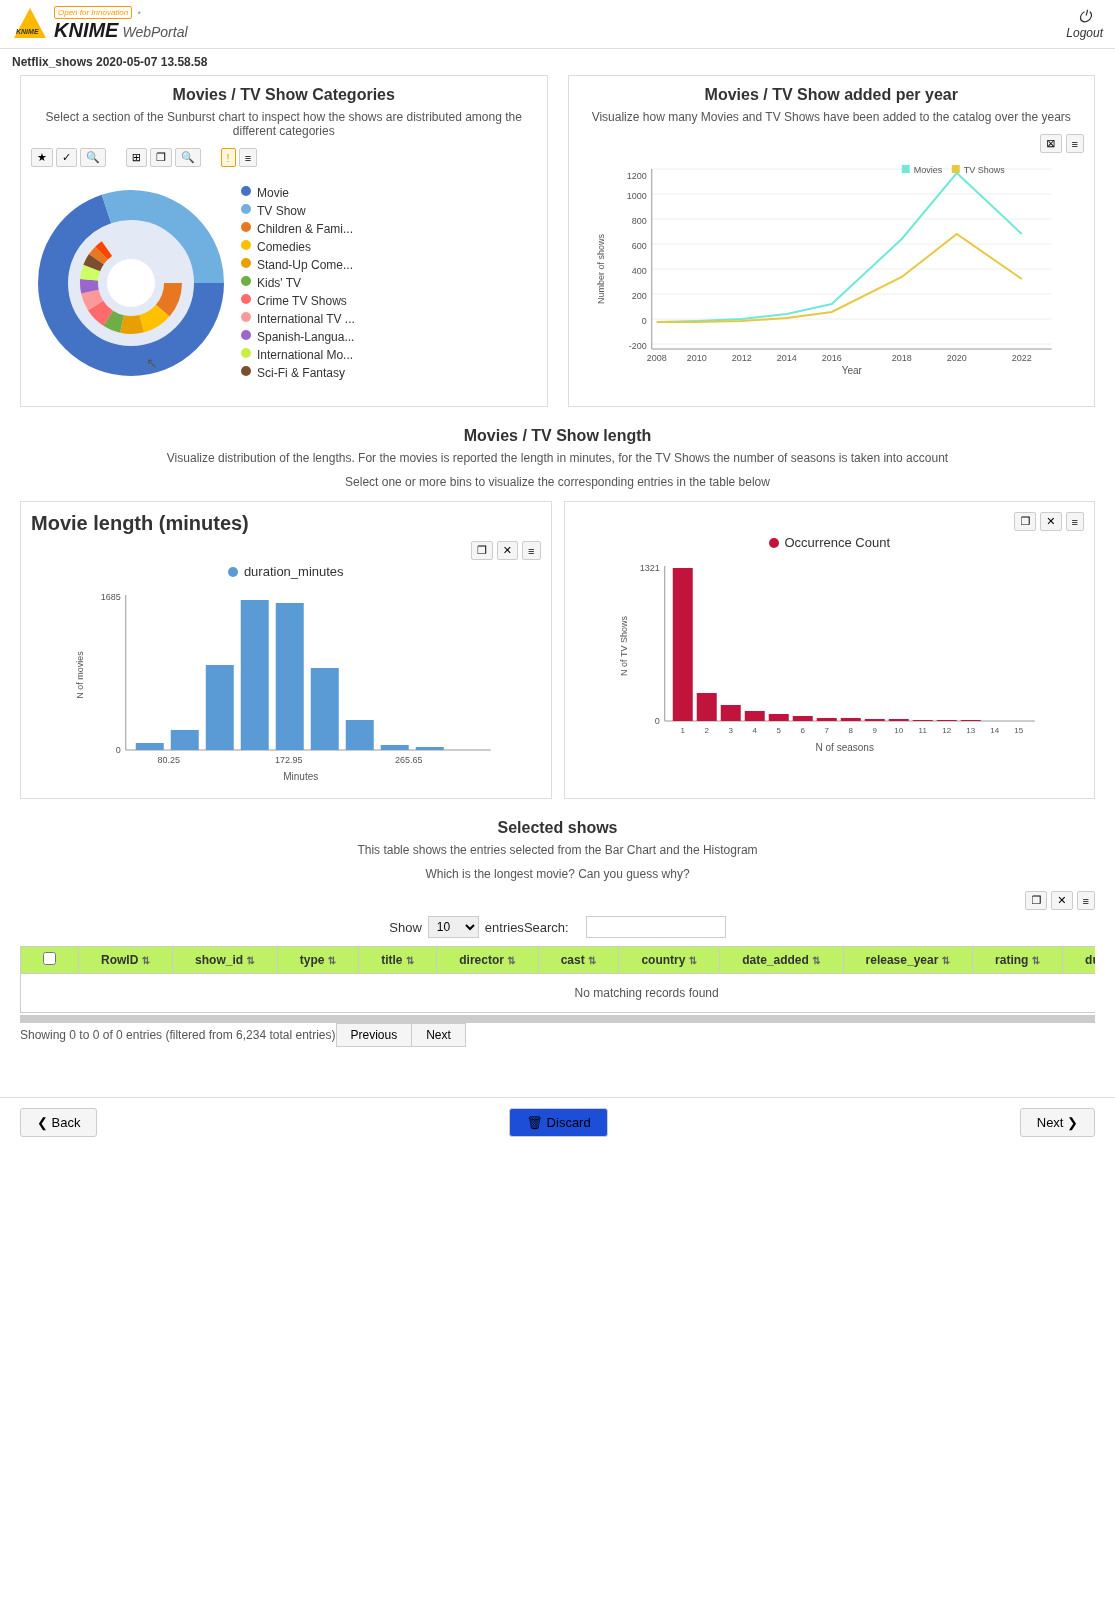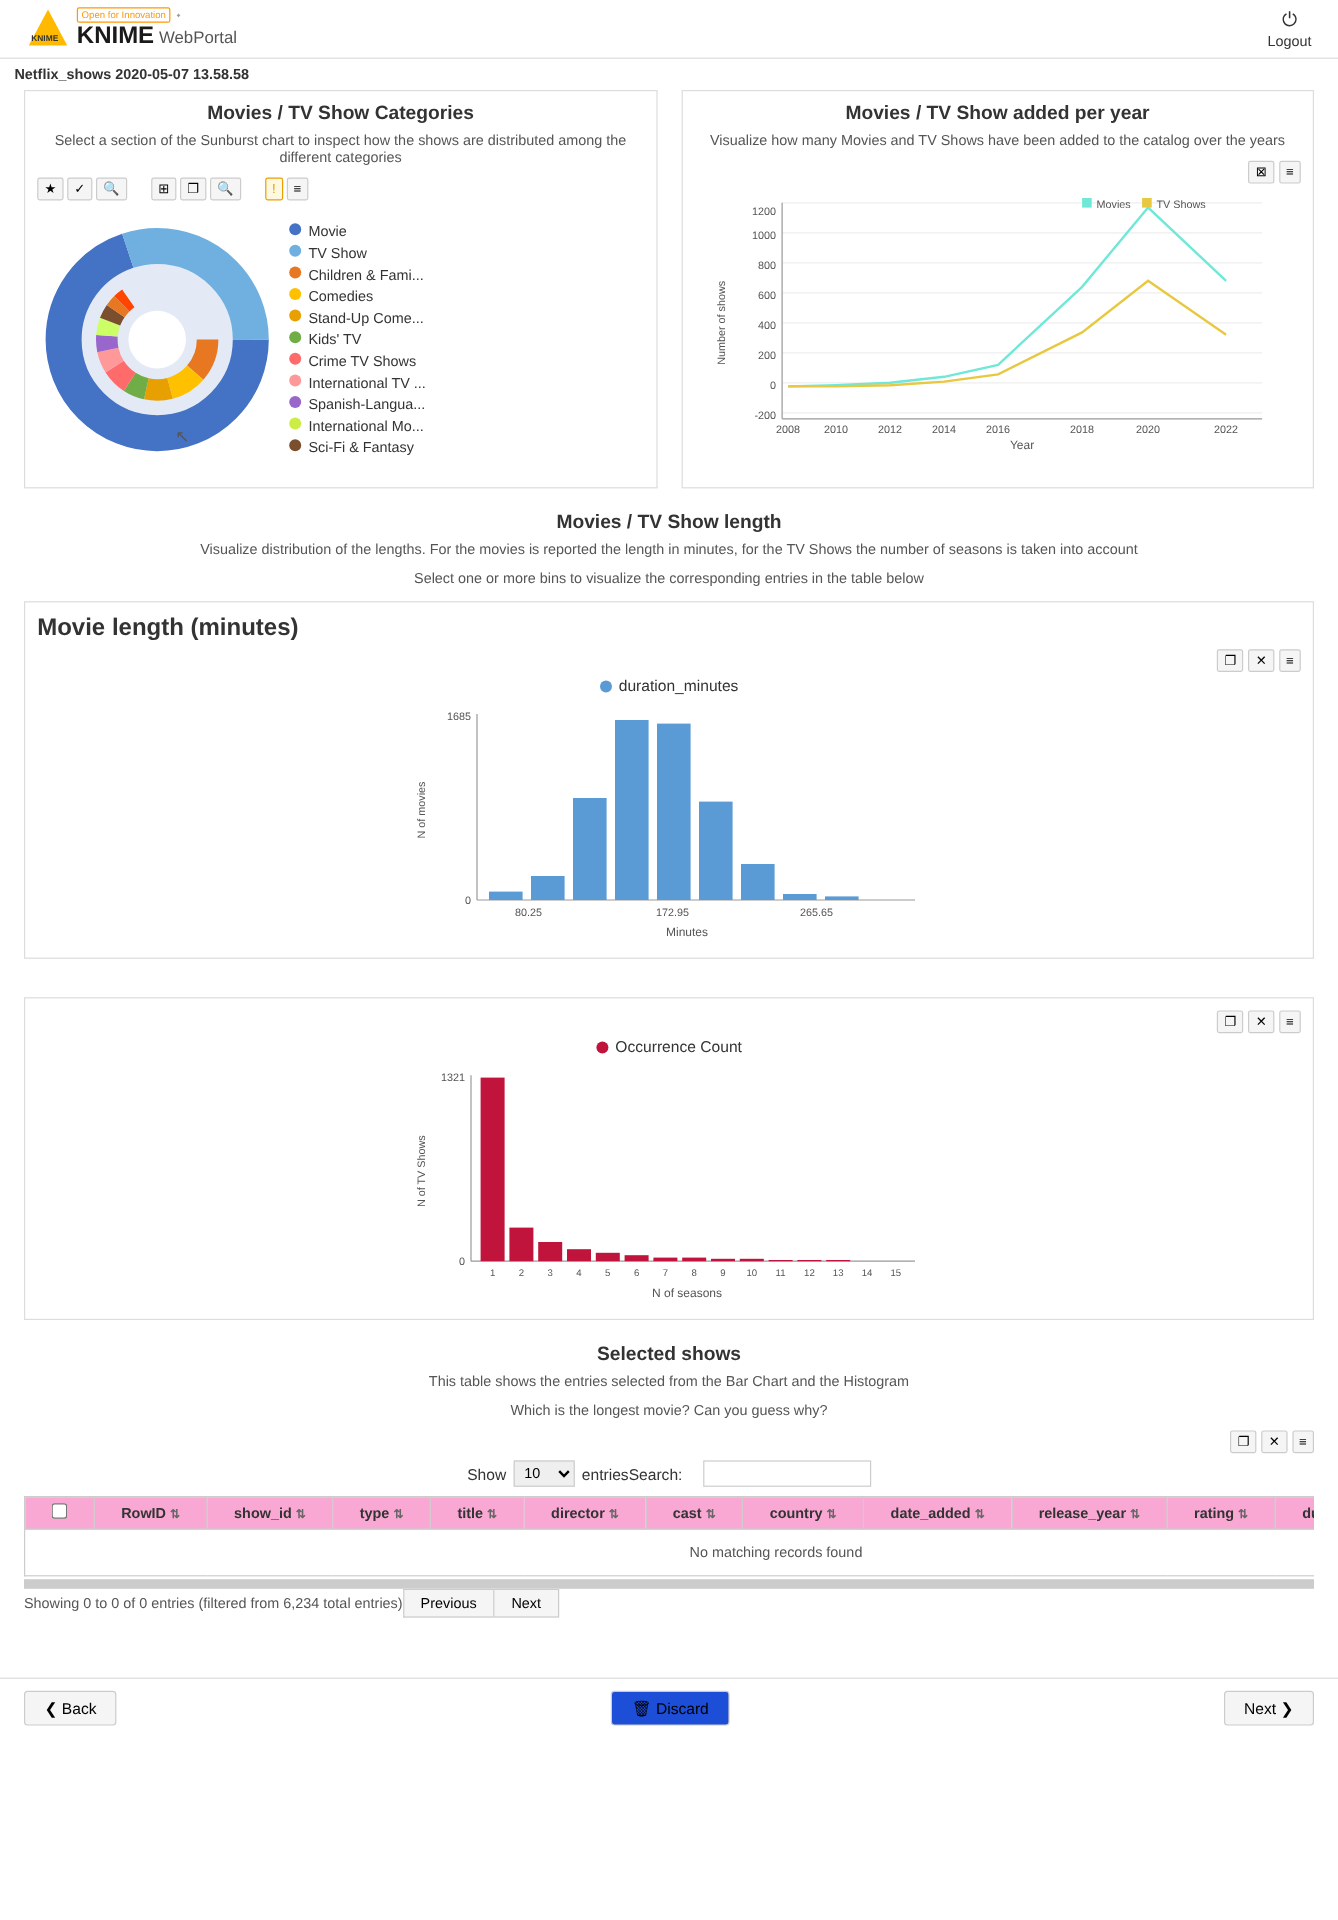--- a/index.html
+++ b/index.html
@@ -1,19 +1,19 @@
 <!DOCTYPE html>
 <html><head>
   <meta charset="utf-8">
   <style>
     * { box-sizing: border-box; margin: 0; padding: 0; }
     body { font-family: Arial, sans-serif; font-size: 13px; background: #fff; color: #333; width: 1115px; }
 
     
-    .header { display: flex; justify-content: space-between; align-items: center; padding: 6px 22px; border-bottom: 1px solid #ddd; background: #fff; }
+    .header { display: flex; justify-content: space-between; align-items: center; padding: 6px 12px; border-bottom: 1px solid #ddd; background: #fff; font-style: italic; }
     .header-left { display: flex; align-items: center; gap: 8px; }
     .knime-logo { display: flex; align-items: center; gap: 6px; }
     .logo-icon { width: 36px; height: 36px; }
     .header-right { display: flex; flex-direction: column; align-items: center; font-size: 12px; color: #333; cursor: pointer; }
 
     
     .filename { padding: 6px 12px; font-size: 12px; font-weight: bold; color: #333; }
 
     
     .main { padding: 0 20px 20px 20px; }
@@ -34,33 +34,33 @@
     .legend-item { display: flex; align-items: flex-start; gap: 6px; margin-bottom: 4px; }
     .legend-dot { width: 10px; height: 10px; border-radius: 50%; flex-shrink: 0; }
 
     
     .chart-toolbar { display: flex; justify-content: flex-end; gap: 4px; margin-bottom: 6px; }
     .toolbar-btn { border: 1px solid #ccc; background: #f5f5f5; padding: 2px 5px; font-size: 11px; cursor: pointer; border-radius: 2px; }
     .toolbar-btn-warn { border: 1px solid #e8a000; background: #fff8e0; padding: 2px 5px; font-size: 11px; cursor: pointer; border-radius: 2px; color: #e8a000; }
 
     
     .length-section { margin-bottom: 20px; }
-    .histogram-row { display: flex; gap: 32px; flex-direction: column; }
+    .histogram-row { display: flex; gap: 12px; }
     .histogram-panel { flex: 1; border: 1px solid #ddd; padding: 10px; position: relative; }
 
     
     .table-section { margin-bottom: 20px; }
     .table-controls { display: flex; justify-content: center; align-items: center; margin-bottom: 8px; }
     .show-entries { display: flex; align-items: center; gap: 6px; }
     .show-entries select { border: 1px solid #ccc; padding: 2px 4px; font-size: 12px; }
     .search-area { display: flex; align-items: center; gap: 17px; }
     .search-area input { border: 1px solid #ccc; padding: 3px 6px; font-size: 12px; width: 140px; }
 
     table { width: 100%; border-collapse: collapse; font-size: 12px; border: 1px solid #ccc; }
-    th { background: #f9a8d4; border: 1px solid #ccc; padding: 5px 22px; text-align: left; font-weight: bold; white-space: nowrap; margin-top: 16px; }
+    th { background: #bef264; border: 1px solid #ccc; padding: 5px 22px; text-align: left; font-weight: bold; white-space: nowrap; margin-top: 16px; }
     th .sort-icon { font-size: 10px; color: #666; }
     td { border: 1px solid #ccc; padding: 5px 6px; }
     .no-records { text-align: center; padding: 12px; color: #555; }
     .table-footer { display: flex; justify-content: flex-start; align-items: center; margin-top: 0; font-size: 12px; }
     .table-footer-info { color: #555; }
     .pagination-btns { display: flex; gap: 0; }
     .page-btn { border: 1px solid #ccc; background: #f5f5f5; padding: 4px 14px; font-size: 12px; cursor: pointer; }
     .page-btn:first-child { border-right: none; }
 
     

